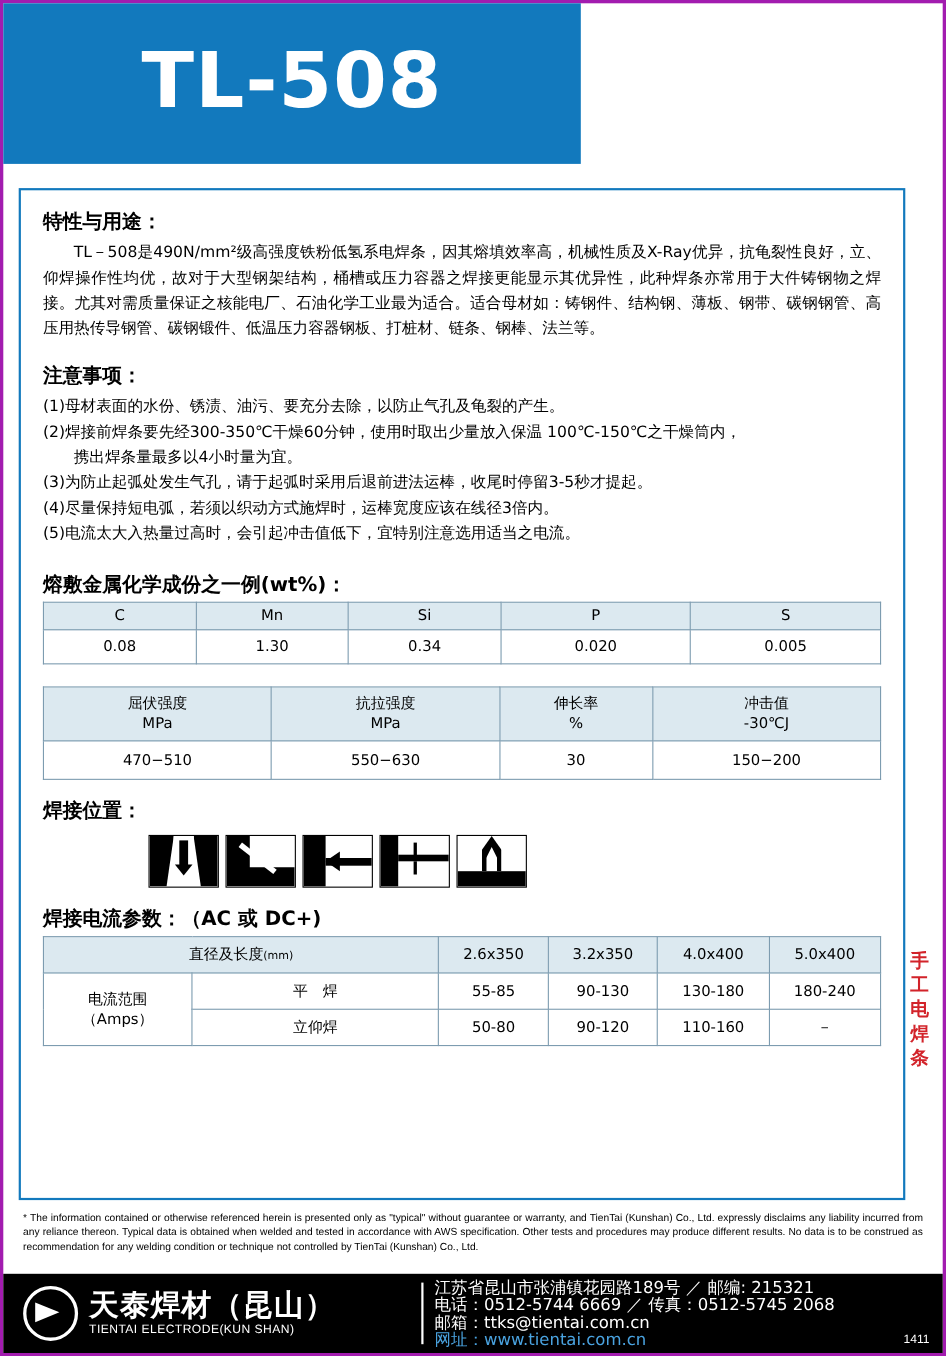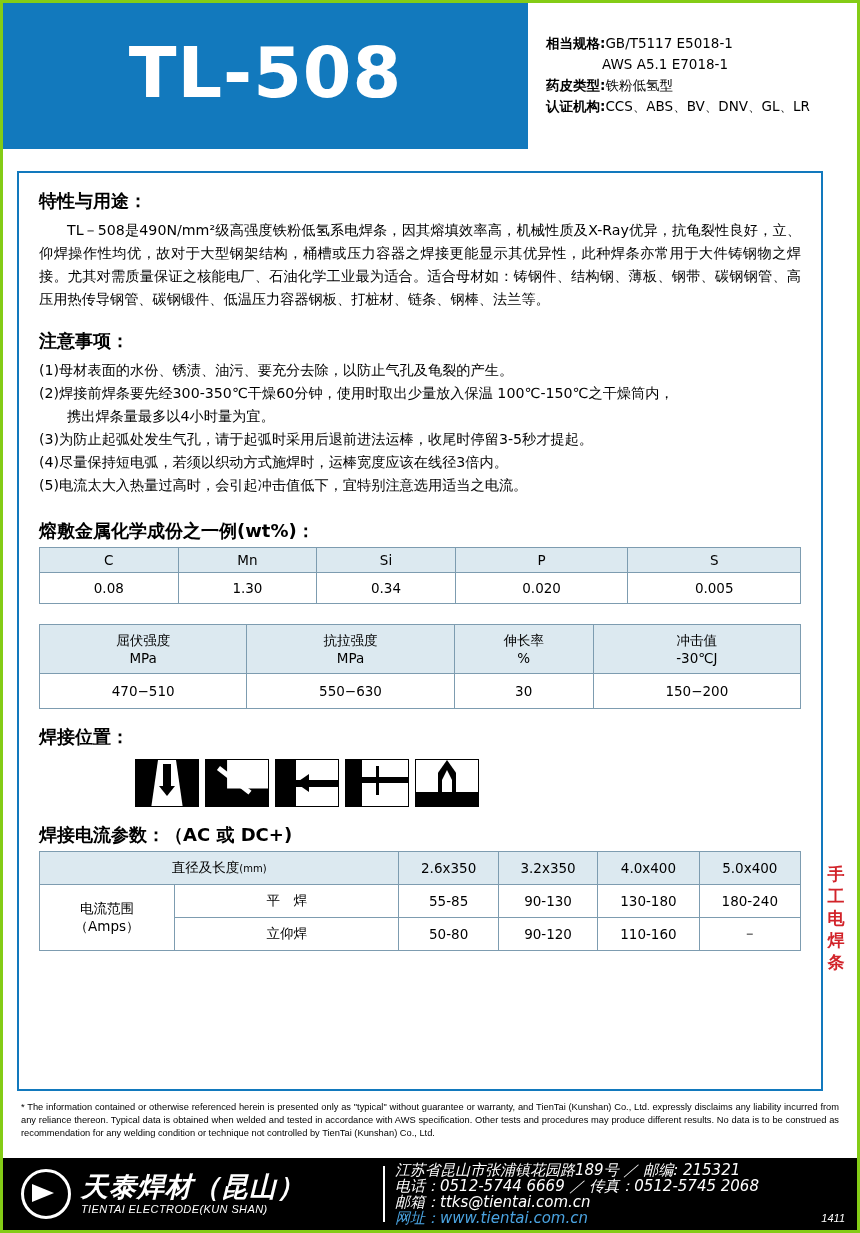--- a/index.html
+++ b/index.html
@@ -13,21 +13,21 @@
     font-family: "Liberation Sans", sans-serif;
     color: #000;
     position: relative;
     overflow: hidden;
   }
   .page {
     position: relative;
     width: 860px;
     height: 1233px;
     box-sizing: border-box;
-    border: 3px solid #84cc16;
+    border: 3px solid #a21caf;
   }
 
   
   .header {
     position: relative;
     height: 146px;
     display: flex;
     align-items: stretch;
   }
   .header-left {
@@ -203,21 +203,20 @@
   
   .footer {
     position: absolute;
     left: 0;
     bottom: 0;
     width: 854px;
     height: 72px;
     background: #000;
     display: flex;
     align-items: center;
-    font-style: italic;
   }
   .footer-logo-wrap {
     display: flex;
     align-items: center;
     padding-left: 18px;
     width: 380px;
     box-sizing: border-box;
   }
   .logo-mark {
     width: 44px; height: 44px;
@@ -263,34 +262,20 @@
   }
 </style>
 </head>
 <body>
 
 <div class="page">
 
   <div class="header">
     <div class="header-left">
       <div class="product-title">TL-508</div>
-    </div>
-    <div class="header-right">
-      <div class="spec-line">
-        <span class="spec-label">相当规格:</span><span>GB/T5117 E5018-1</span>
-      </div>
-      <div class="spec-line indent">
-        <span>AWS A5.1 E7018-1</span>
-      </div>
-      <div class="spec-line">
-        <span class="spec-label">药皮类型:</span><span>铁粉低氢型</span>
-      </div>
-      <div class="spec-line">
-        <span class="spec-label">认证机构:</span><span>CCS、ABS、BV、DNV、GL、LR</span>
-      </div>
     </div>
   </div>
 
   <div class="content">
 
     <h2 class="section-title">特性与用途：</h2>
     <p class="para indent">TL－508是490N/mm²级高强度铁粉低氢系电焊条，因其熔填效率高，机械性质及X-Ray优异，抗龟裂性良好，立、仰焊操作性均优，故对于大型钢架结构，桶槽或压力容器之焊接更能显示其优异性，此种焊条亦常用于大件铸钢物之焊接。尤其对需质量保证之核能电厂、石油化学工业最为适合。适合母材如：铸钢件、结构钢、薄板、钢带、碳钢钢管、高压用热传导钢管、碳钢锻件、低温压力容器钢板、打桩材、链条、钢棒、法兰等。</p>
 
     <div class="gap-md"></div>
 

